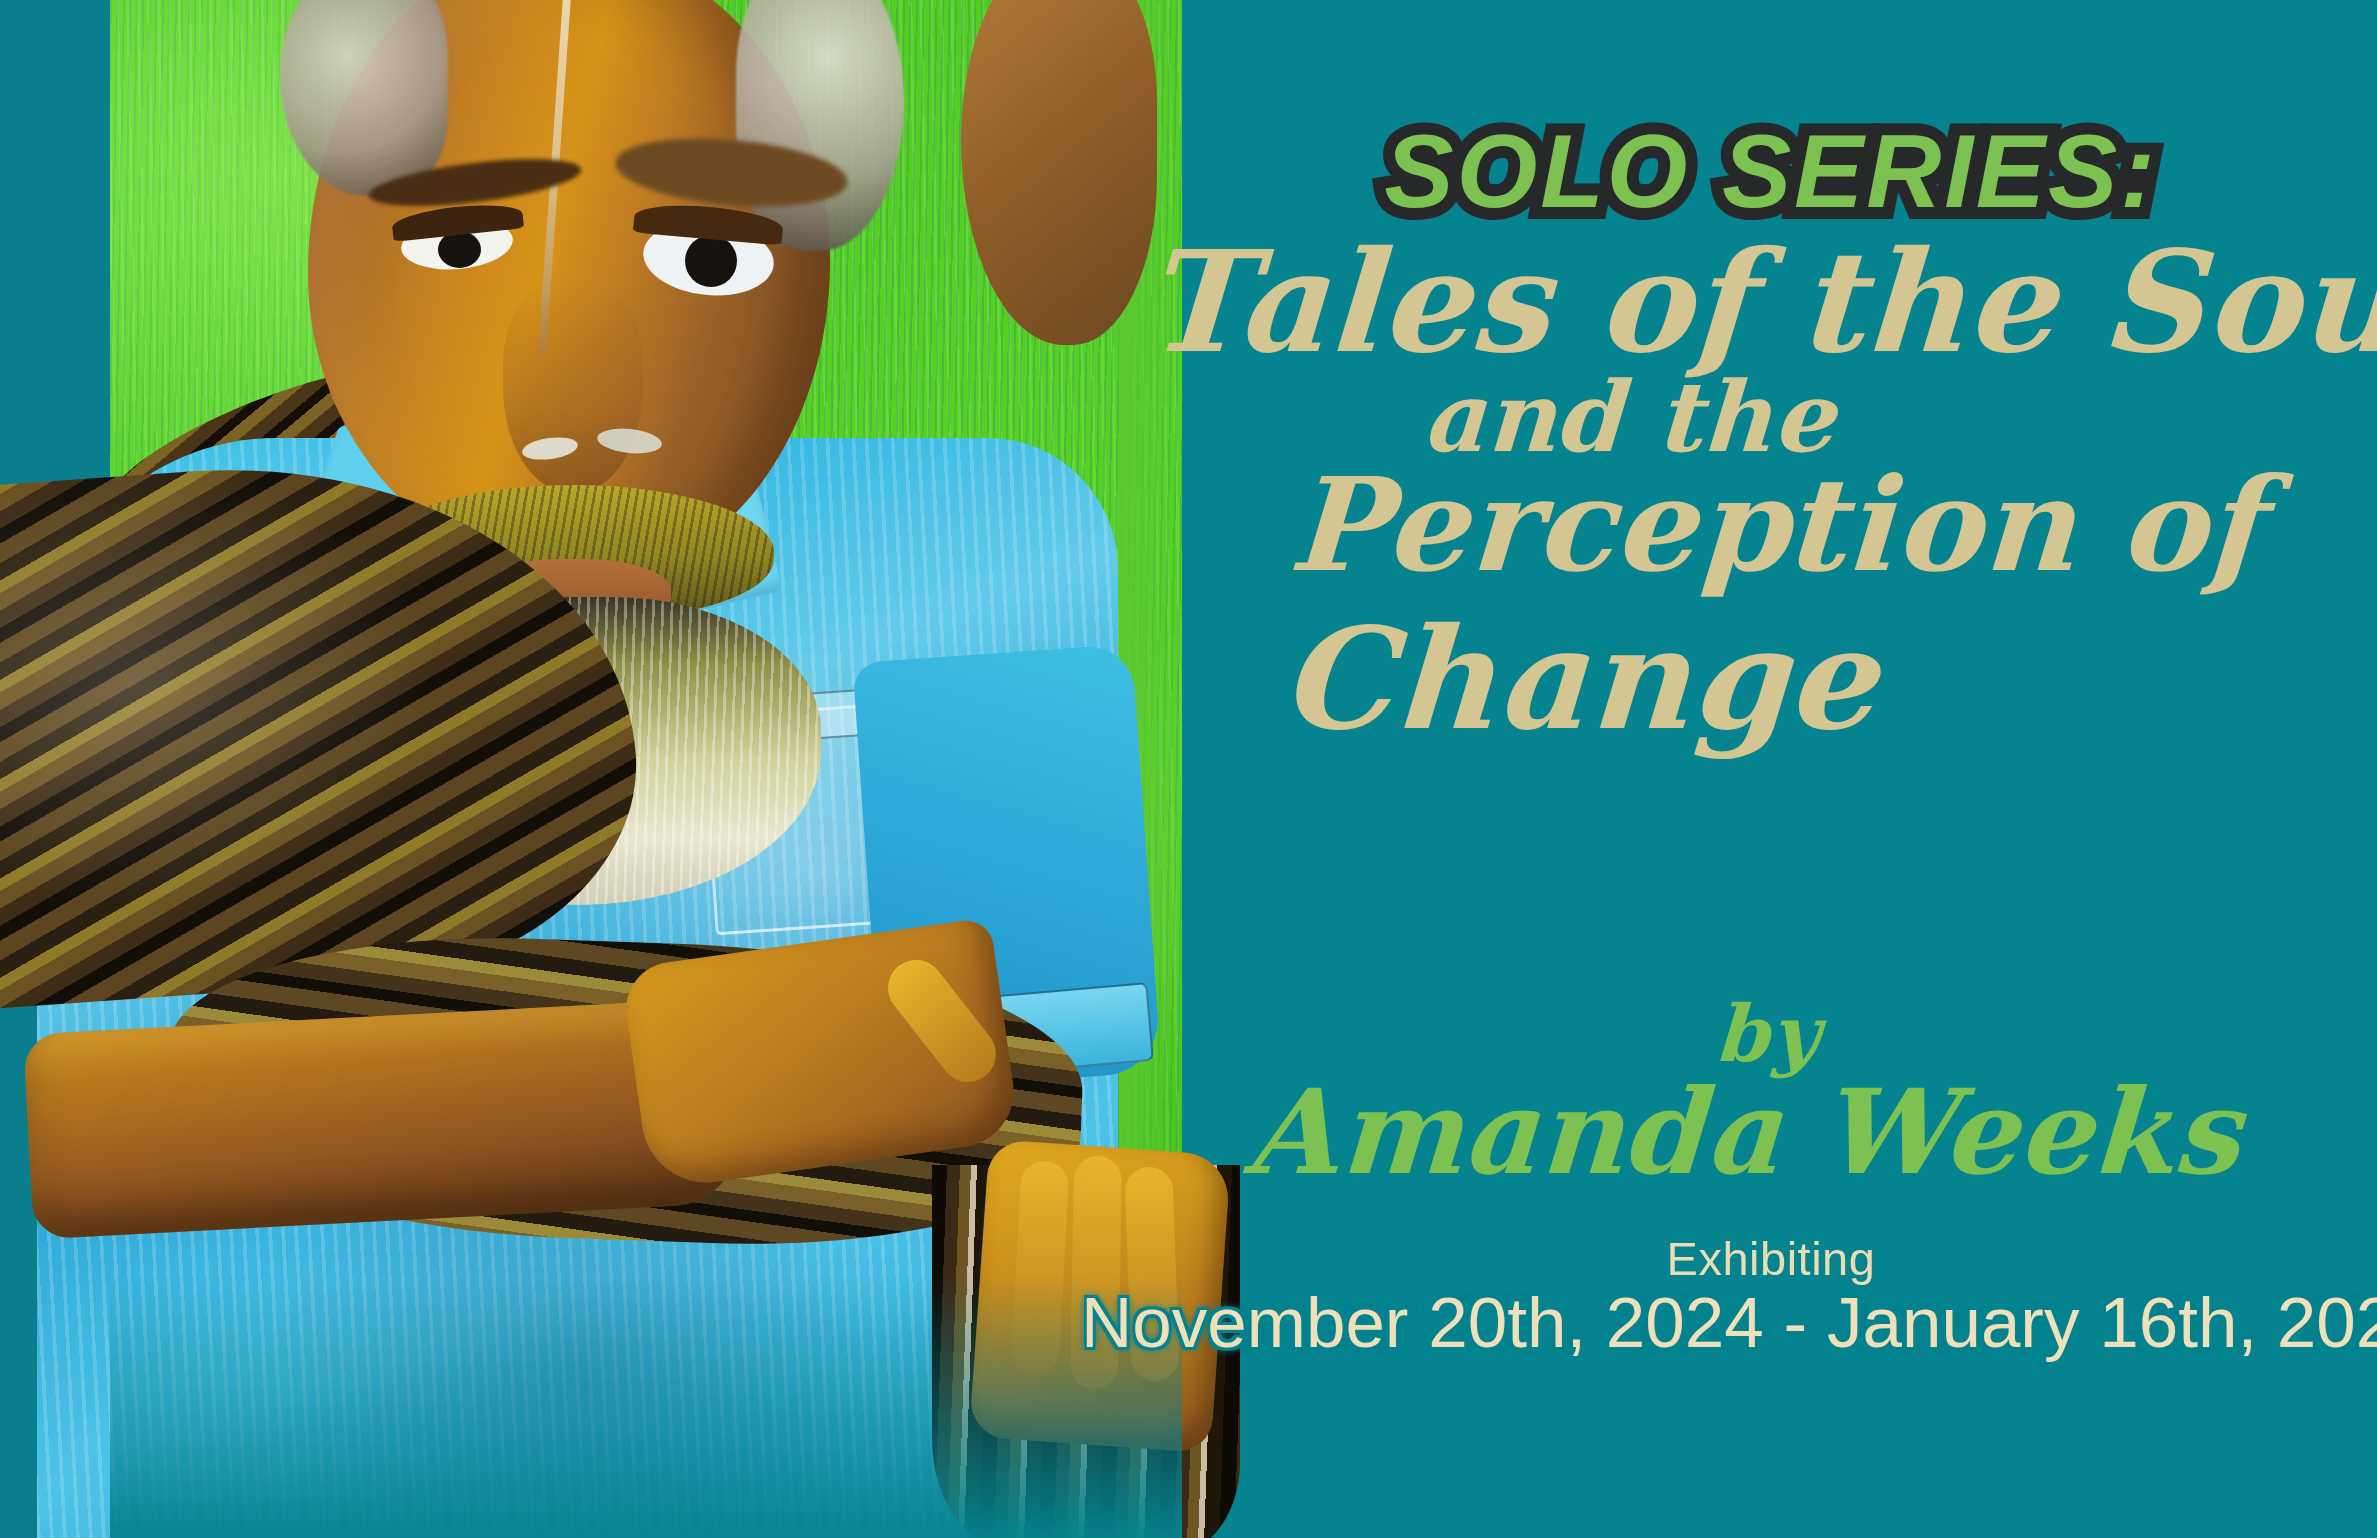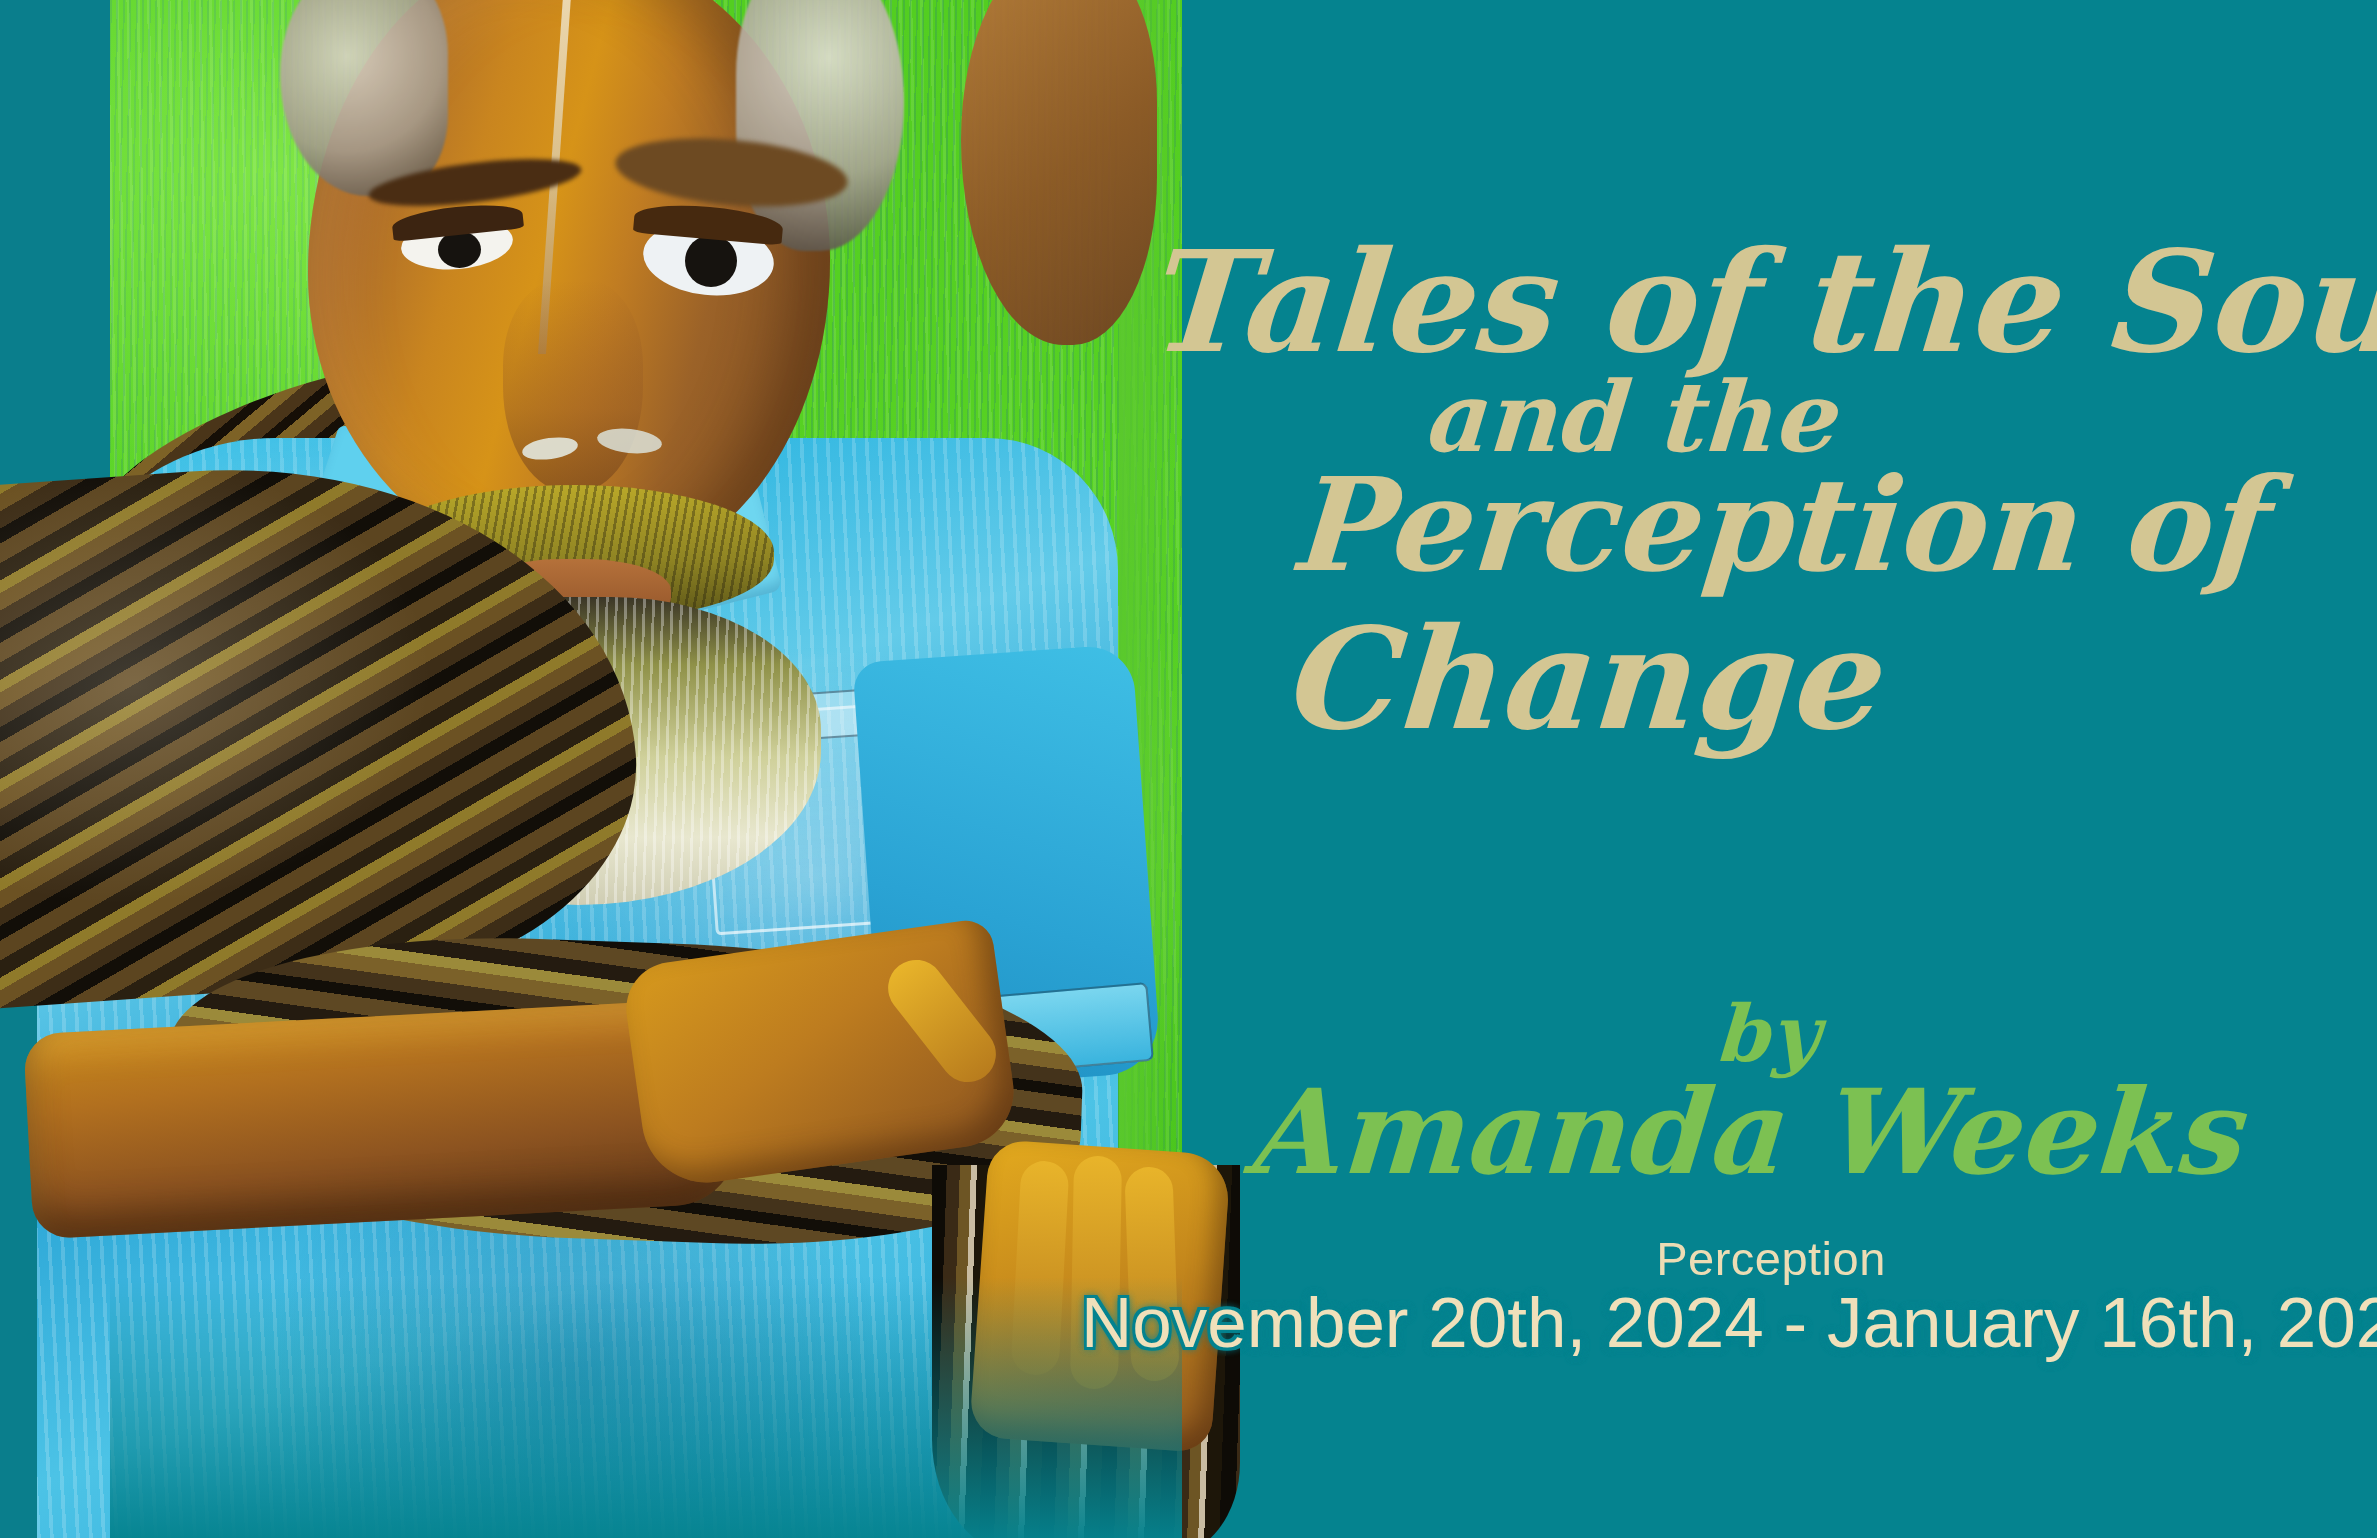--- a/index.html
+++ b/index.html
@@ -409,32 +409,33 @@
     <div class="hand-lower"></div>
     <div class="finger f1"></div>
     <div class="finger f2"></div>
     <div class="finger f3"></div>
 
     <div class="green-bottom-fade"></div>
   </div>
 
   <div class="text-col">
 
+    <div class="solo-series">SOLO SERIES:</div>
 
     <div class="script ln1">Tales of the Soul</div>
 
     <div class="script ln2">and the</div>
 
     <div class="script ln3">Perception of</div>
 
     <div class="script ln4">Change</div>
 
     <div class="by-word">by</div>
 
     <div class="artist">Amanda Weeks</div>
 
-    <div class="exhibiting">Perception</div>
+    <div class="exhibiting">Exhibiting</div>
 
     <div class="dates">November 20th, 2024 - January 16th, 2025</div>
 
   </div>
 </div>
 
 
 </body></html>

